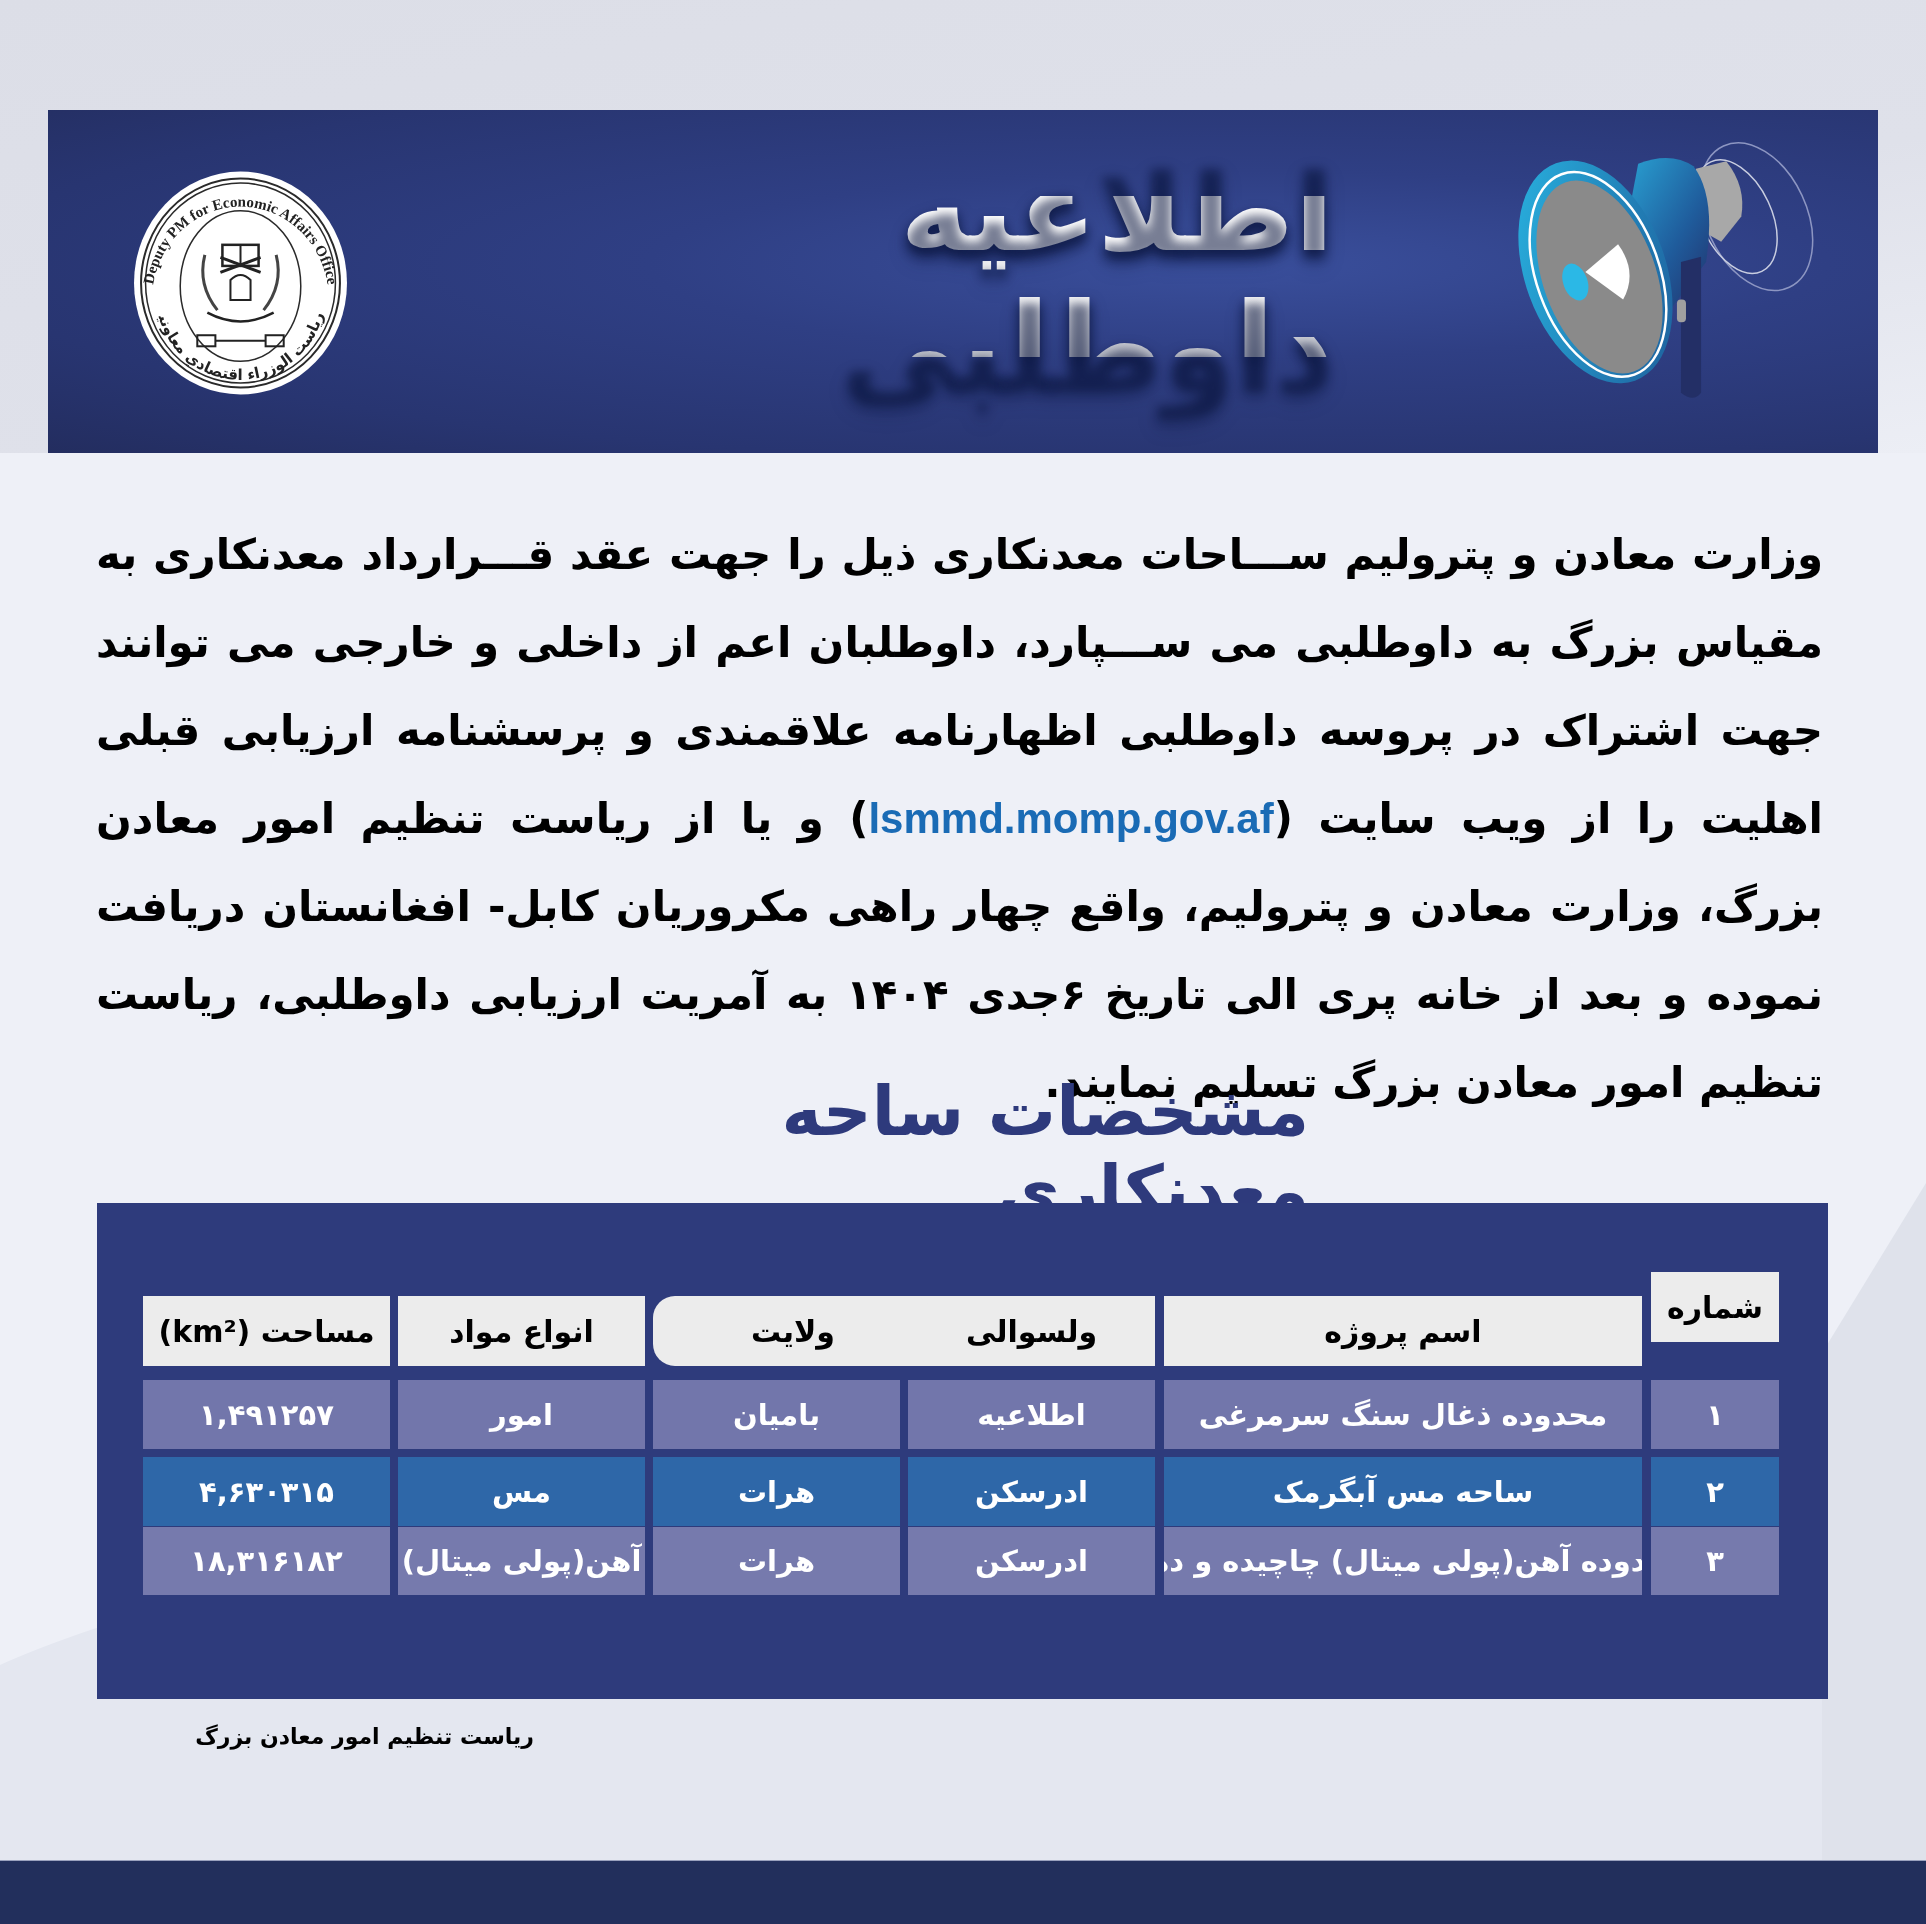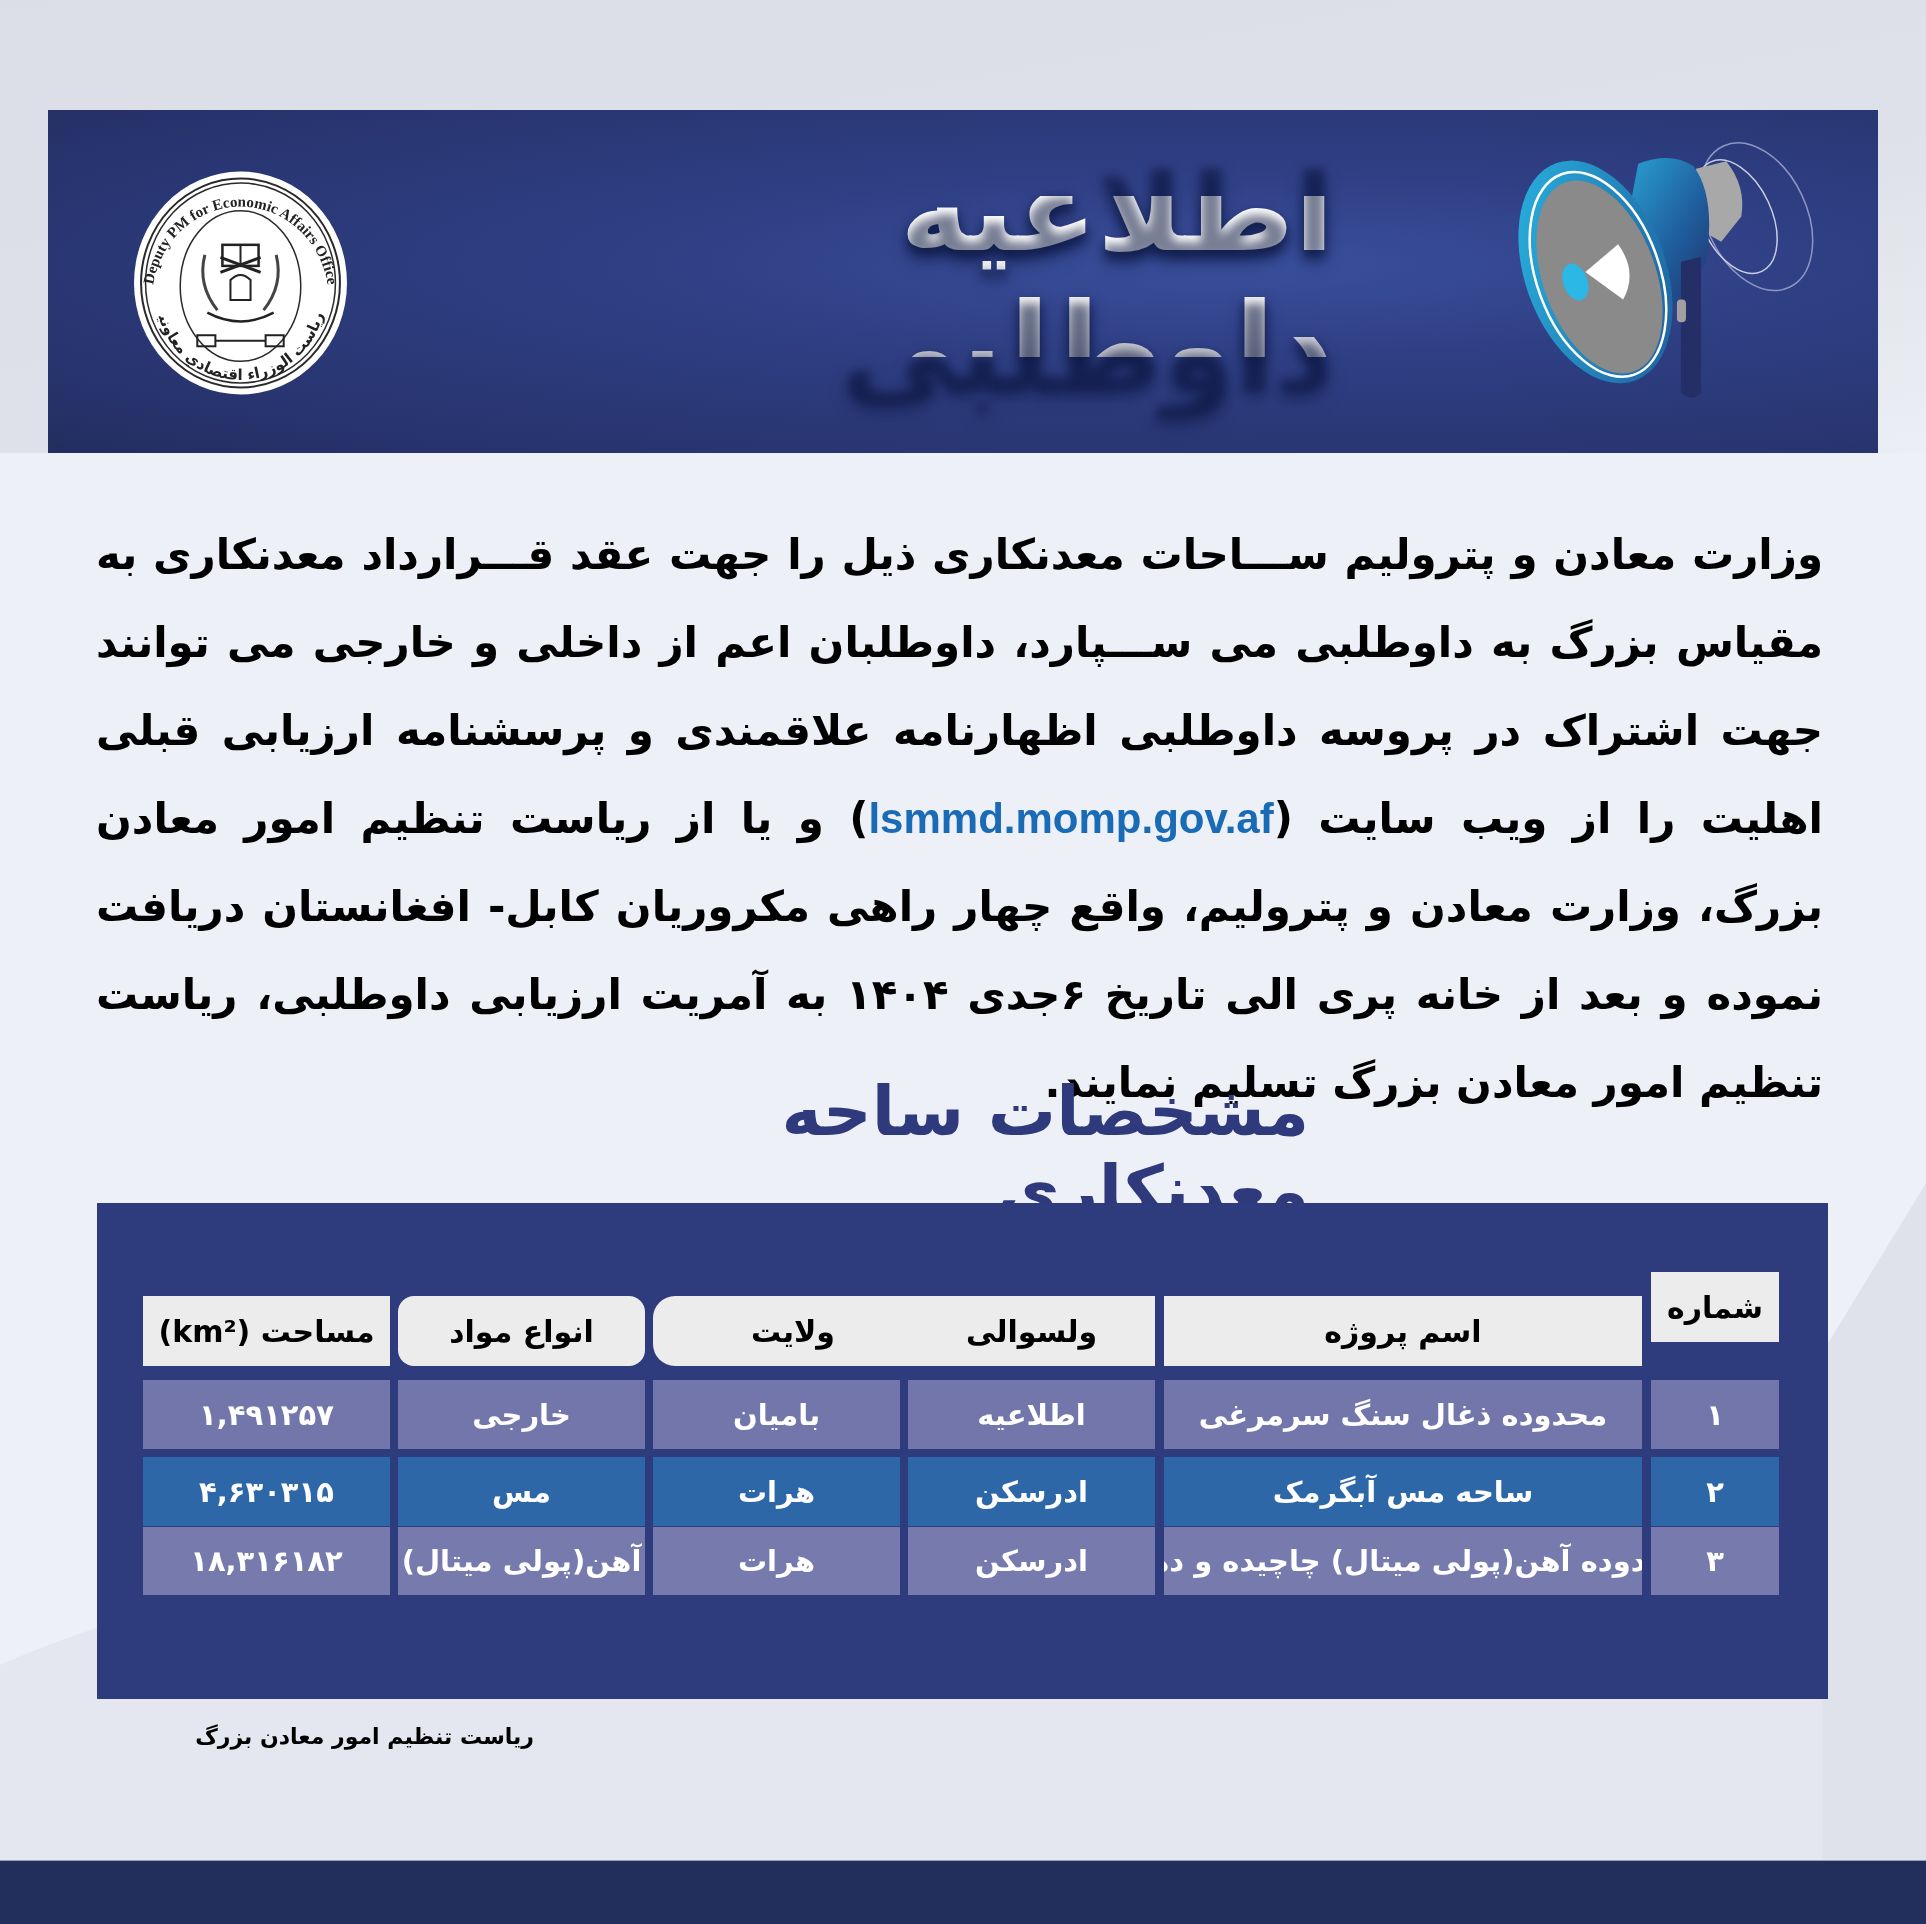--- a/index.html
+++ b/index.html
@@ -150,28 +150,28 @@
 </div>
 
 <div class="section-title">مشخصات ساحه معدنکاری</div>
 
 <div class="table-wrap"></div>
 
 <div class="cell head" style="left:1651px;top:1272px;width:128px;height:70px;">شماره</div>
 <div class="cell head" style="left:1164px;top:1296px;width:478px;height:70px;">اسم پروژه</div>
 <div class="cell head" style="left:908px;top:1296px;width:247px;height:70px;">ولسوالی</div>
 <div class="cell head" style="left:653px;top:1296px;width:280px;height:70px;border-radius:22px;">ولایت</div>
-<div class="cell head" style="left:398px;top:1296px;width:247px;height:70px;border-radius:16px;">انواع مواد</div>
+<div class="cell head" style="left:398px;top:1296px;width:247px;height:70px;">انواع مواد</div>
 <div class="cell head" style="left:143px;top:1296px;width:247px;height:70px;">مساحت (km²)</div>
 
 <div class="cell row-a" style="left:1651px;top:1380px;width:128px;height:69px;">۱</div>
 <div class="cell row-a" style="left:1164px;top:1380px;width:478px;height:69px;">محدوده ذغال سنگ سرمرغی</div>
 <div class="cell row-a" style="left:908px;top:1380px;width:247px;height:69px;">اطلاعیه</div>
 <div class="cell row-a" style="left:653px;top:1380px;width:247px;height:69px;">بامیان</div>
-<div class="cell row-a" style="left:398px;top:1380px;width:247px;height:69px;">خارجی</div>
+<div class="cell row-a" style="left:398px;top:1380px;width:247px;height:69px;">امور</div>
 <div class="cell row-a" style="left:143px;top:1380px;width:247px;height:69px;">۱,۴۹۱۲۵۷</div>
 
 <div class="cell row-b" style="left:1651px;top:1457px;width:128px;height:69px;">۲</div>
 <div class="cell row-b" style="left:1164px;top:1457px;width:478px;height:69px;">ساحه مس آبگرمک</div>
 <div class="cell row-b" style="left:908px;top:1457px;width:247px;height:69px;">ادرسکن</div>
 <div class="cell row-b" style="left:653px;top:1457px;width:247px;height:69px;">هرات</div>
 <div class="cell row-b" style="left:398px;top:1457px;width:247px;height:69px;">مس</div>
 <div class="cell row-b" style="left:143px;top:1457px;width:247px;height:69px;">۴,۶۳۰۳۱۵</div>
 
 <div class="cell row-a light" style="left:1651px;top:1527px;width:128px;height:68px;">۳</div>

